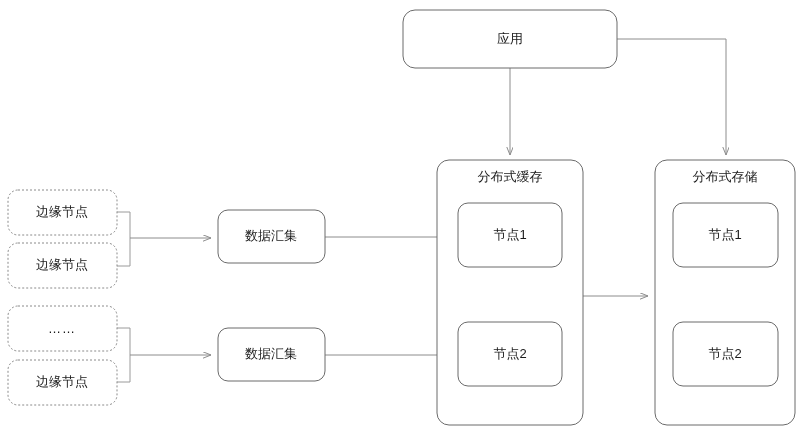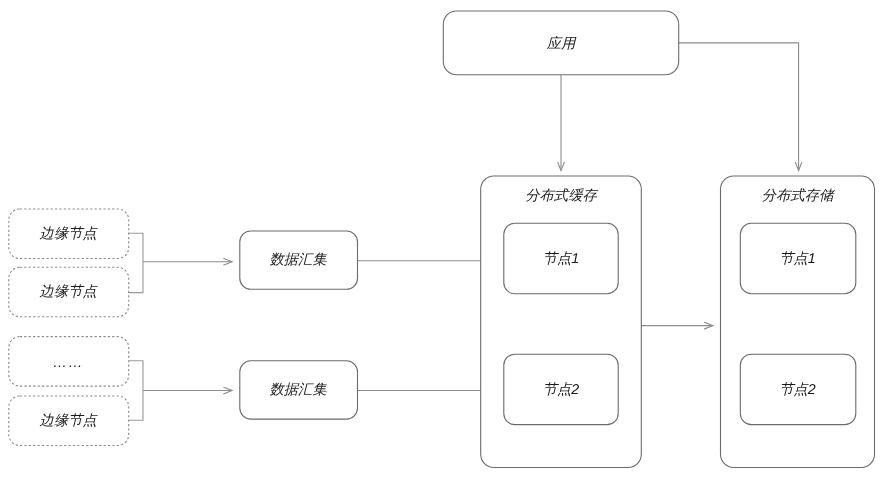--- a/index.html
+++ b/index.html
@@ -7,21 +7,20 @@
     padding: 0;
     background: #ffffff;
   }
   #diagram-root {
     position: relative;
     width: 800px;
     height: 440px;
     background: #ffffff;
     font-family: "Liberation Sans", "DejaVu Sans", sans-serif;
     overflow: hidden;
-    font-style: italic;
   }
   svg.canvas {
     position: absolute;
     left: 0;
     top: 0;
     width: 800px;
     height: 440px;
   }
   .node-rect {
     fill: #ffffff;

